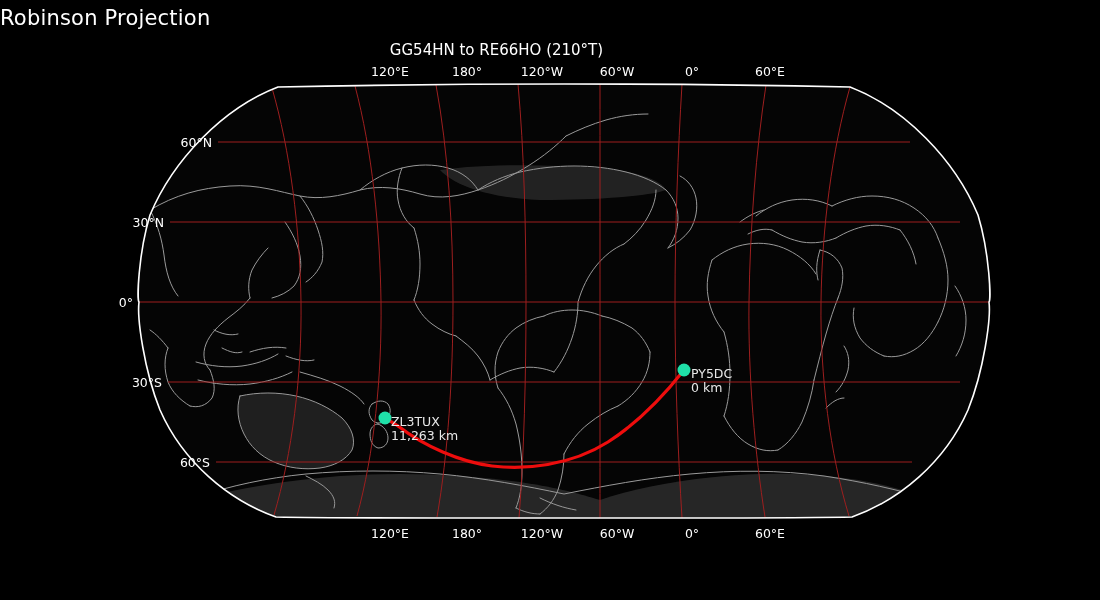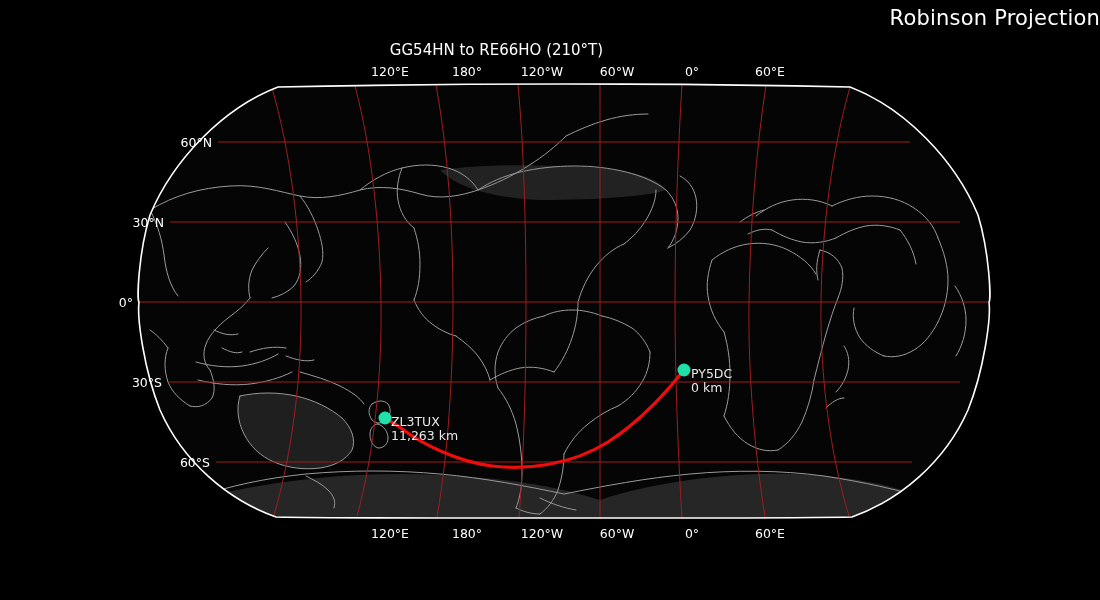--- a/index.html
+++ b/index.html
@@ -13,21 +13,21 @@
     height: 600px;
     background: #000000;
     overflow: hidden;
     font-family: "DejaVu Sans", sans-serif;
   }
   #title {
     position: absolute;
     top: 6px;
     left: 0;
     width: 1100px;
-    text-align: right;
+    text-align: left;
     color: #ffffff;
     font-size: 21px;
     font-weight: 400;
     letter-spacing: 0.2px;
     font-family: "DejaVu Sans", sans-serif;
   }
   #subtitle {
     position: absolute;
     top: 41px;
     left: 0;

